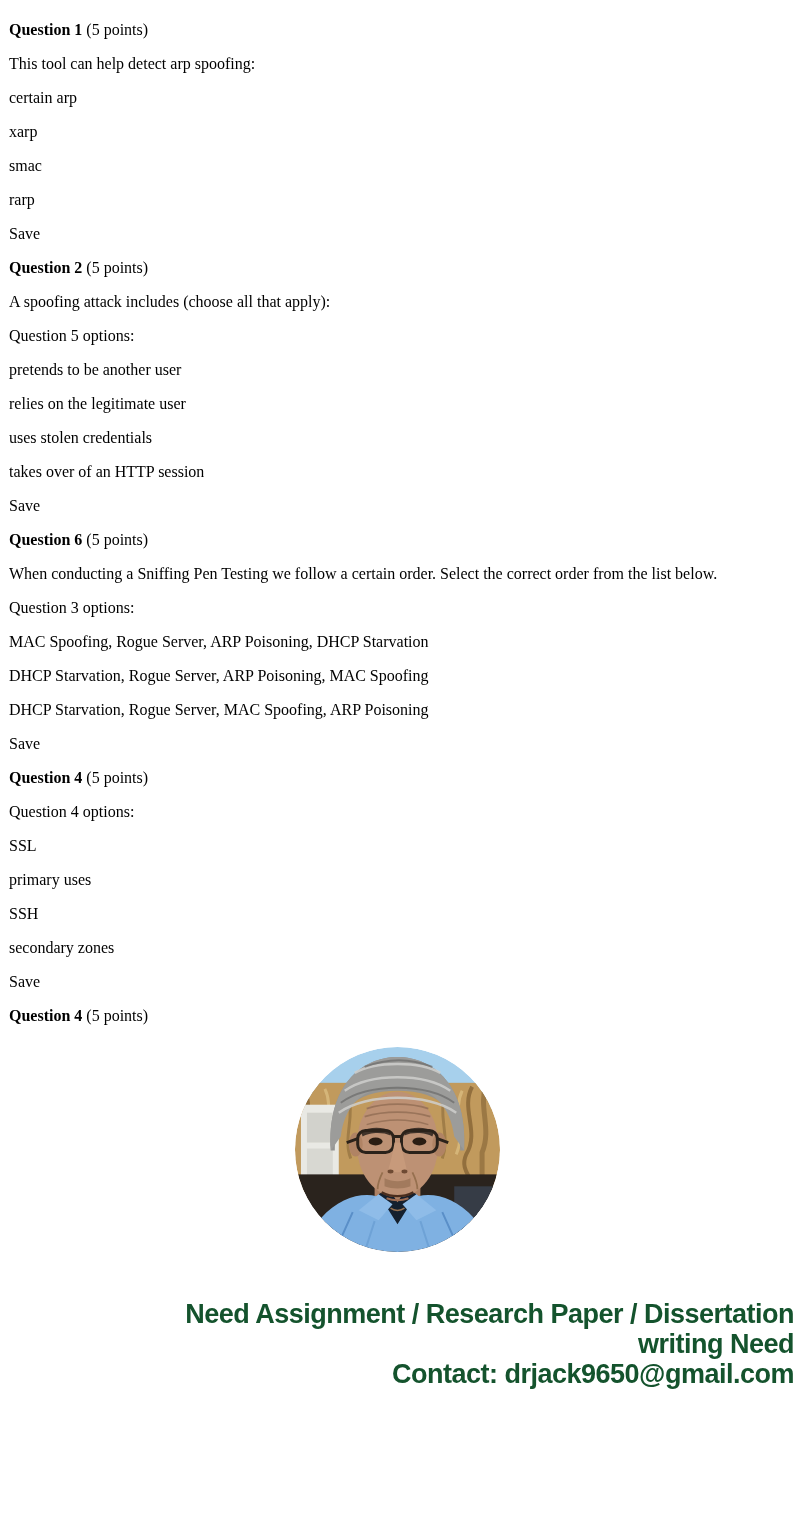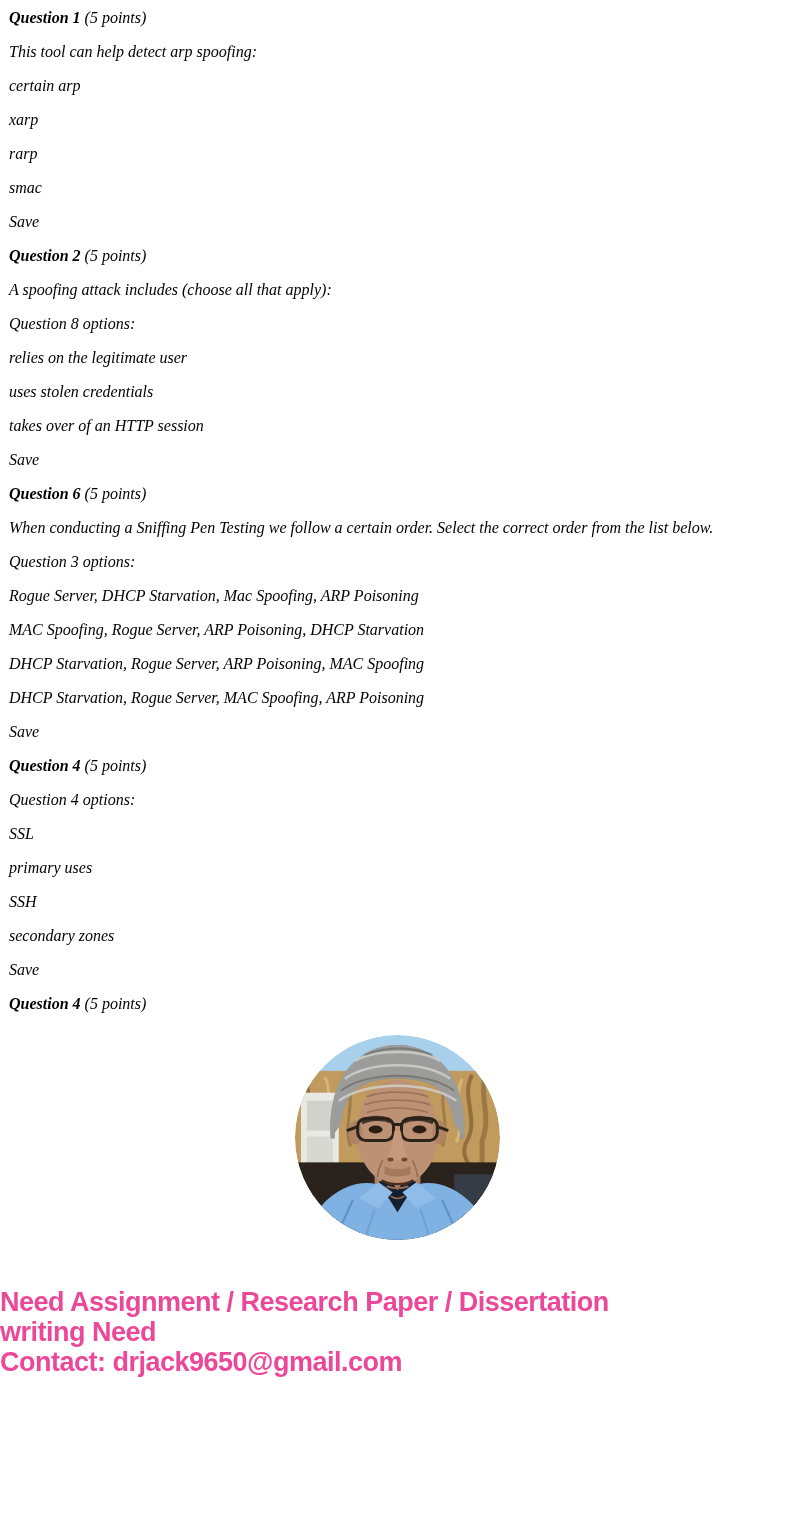--- a/index.html
+++ b/index.html
@@ -4,74 +4,74 @@
 <style>
   html, body { margin: 0; padding: 0; background: #ffffff; }
   body { width: 794px; min-height: 1523px; }
 
   .doc {
     padding: 9px 9px 0 9px;
     font-family: "Liberation Serif", serif;
     font-size: 16px;
     color: #000000;
   }
-  .doc p { margin: 0 0 16px 0; line-height: 18px; font-style: italic; }
+  .doc p { margin: 12px 0 16px 0; line-height: 18px; }
   .doc .q-title { font-weight: bold; }
 
   .photo-wrap {
     margin-top: 22px;
     display: flex;
     justify-content: center;
   }
   .photo {
     width: 205px;
     height: 205px;
     border-radius: 50%;
     overflow: hidden;
     flex: 0 0 auto;
   }
   .photo svg { display: block; width: 205px; height: 205px; }
 
   .footer {
     margin-top: 47px;
     padding-bottom: 28px;
-    text-align: left;
+    text-align: right;
     font-family: "Liberation Sans", sans-serif;
     font-weight: bold;
     font-size: 27px;
     line-height: 30px;
-    color: #ec4899;
+    color: #14532d;
     letter-spacing: -0.5px;
   }
 </style>
 </head>
 <body>
 
 <div class="doc">
 
   <p><span class="q-title">Question 1</span> <span>(5 points)</span></p>
   <p>This tool can help detect arp spoofing:</p>
   <p>certain arp</p>
   <p>xarp</p>
+  <p>smac</p>
   <p>rarp</p>
-  <p>smac</p>
   <p>Save</p>
 
   <p><span class="q-title">Question 2</span> <span>(5 points)</span></p>
   <p>A spoofing attack includes (choose all that apply):</p>
-  <p>Question 8 options:</p>
+  <p>Question 5 options:</p>
+  <p>pretends to be another user</p>
   <p>relies on the legitimate user</p>
   <p>uses stolen credentials</p>
   <p>takes over of an HTTP session</p>
   <p>Save</p>
 
   <p><span class="q-title">Question 6</span> <span>(5 points)</span></p>
   <p>When conducting a Sniffing Pen Testing we follow a certain order. Select the correct order from the list below.</p>
   <p>Question 3 options:</p>
-  <p>Rogue Server, DHCP Starvation, Mac Spoofing, ARP Poisoning</p>
   <p>MAC Spoofing, Rogue Server, ARP Poisoning, DHCP Starvation</p>
   <p>DHCP Starvation, Rogue Server, ARP Poisoning, MAC Spoofing</p>
   <p>DHCP Starvation, Rogue Server, MAC Spoofing, ARP Poisoning</p>
   <p>Save</p>
 
   <p><span class="q-title">Question 4</span> <span>(5 points)</span></p>
   <p>Question 4 options:</p>
   <p>SSL</p>
   <p>primary uses</p>
   <p>SSH</p>

